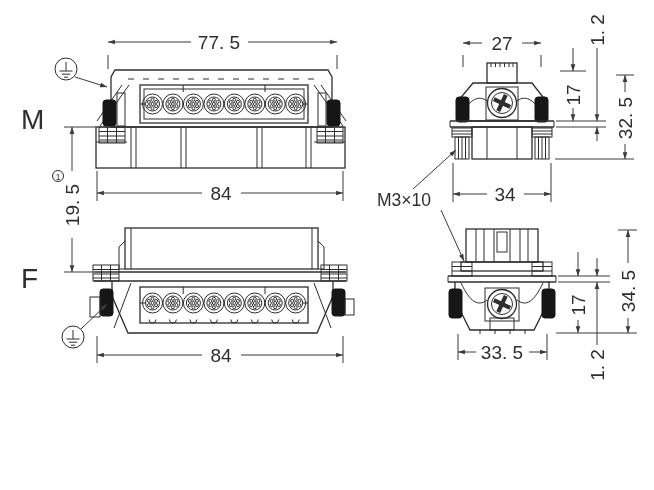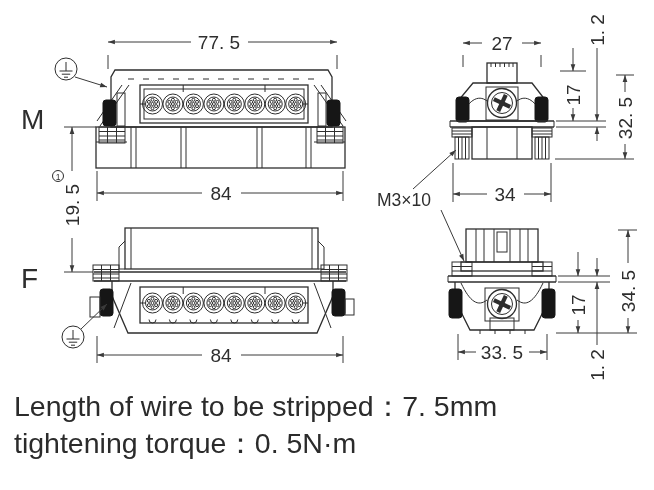--- a/index.html
+++ b/index.html
@@ -348,17 +348,13 @@
     <g>
       <line x1="458" y1="334" x2="458" y2="360" class="dim"></line>
       <line x1="547" y1="334" x2="547" y2="360" class="dim"></line>
       <line x1="458" y1="352" x2="476" y2="352" class="dim" marker-start="url(#ah)"></line>
       <line x1="529" y1="352" x2="547" y2="352" class="dim" marker-end="url(#ah)"></line>
       <text x="502" y="358.5" text-anchor="middle" class="dimt">33. 5</text>
     </g>
   </g>
 </svg>
 
-<div id="notes">
-  <div>Length of wire to be stripped：7. 5mm</div>
-  <div>tightening torque：0. 5N·m</div>
 </div>
-</div>
 
 </body></html>

